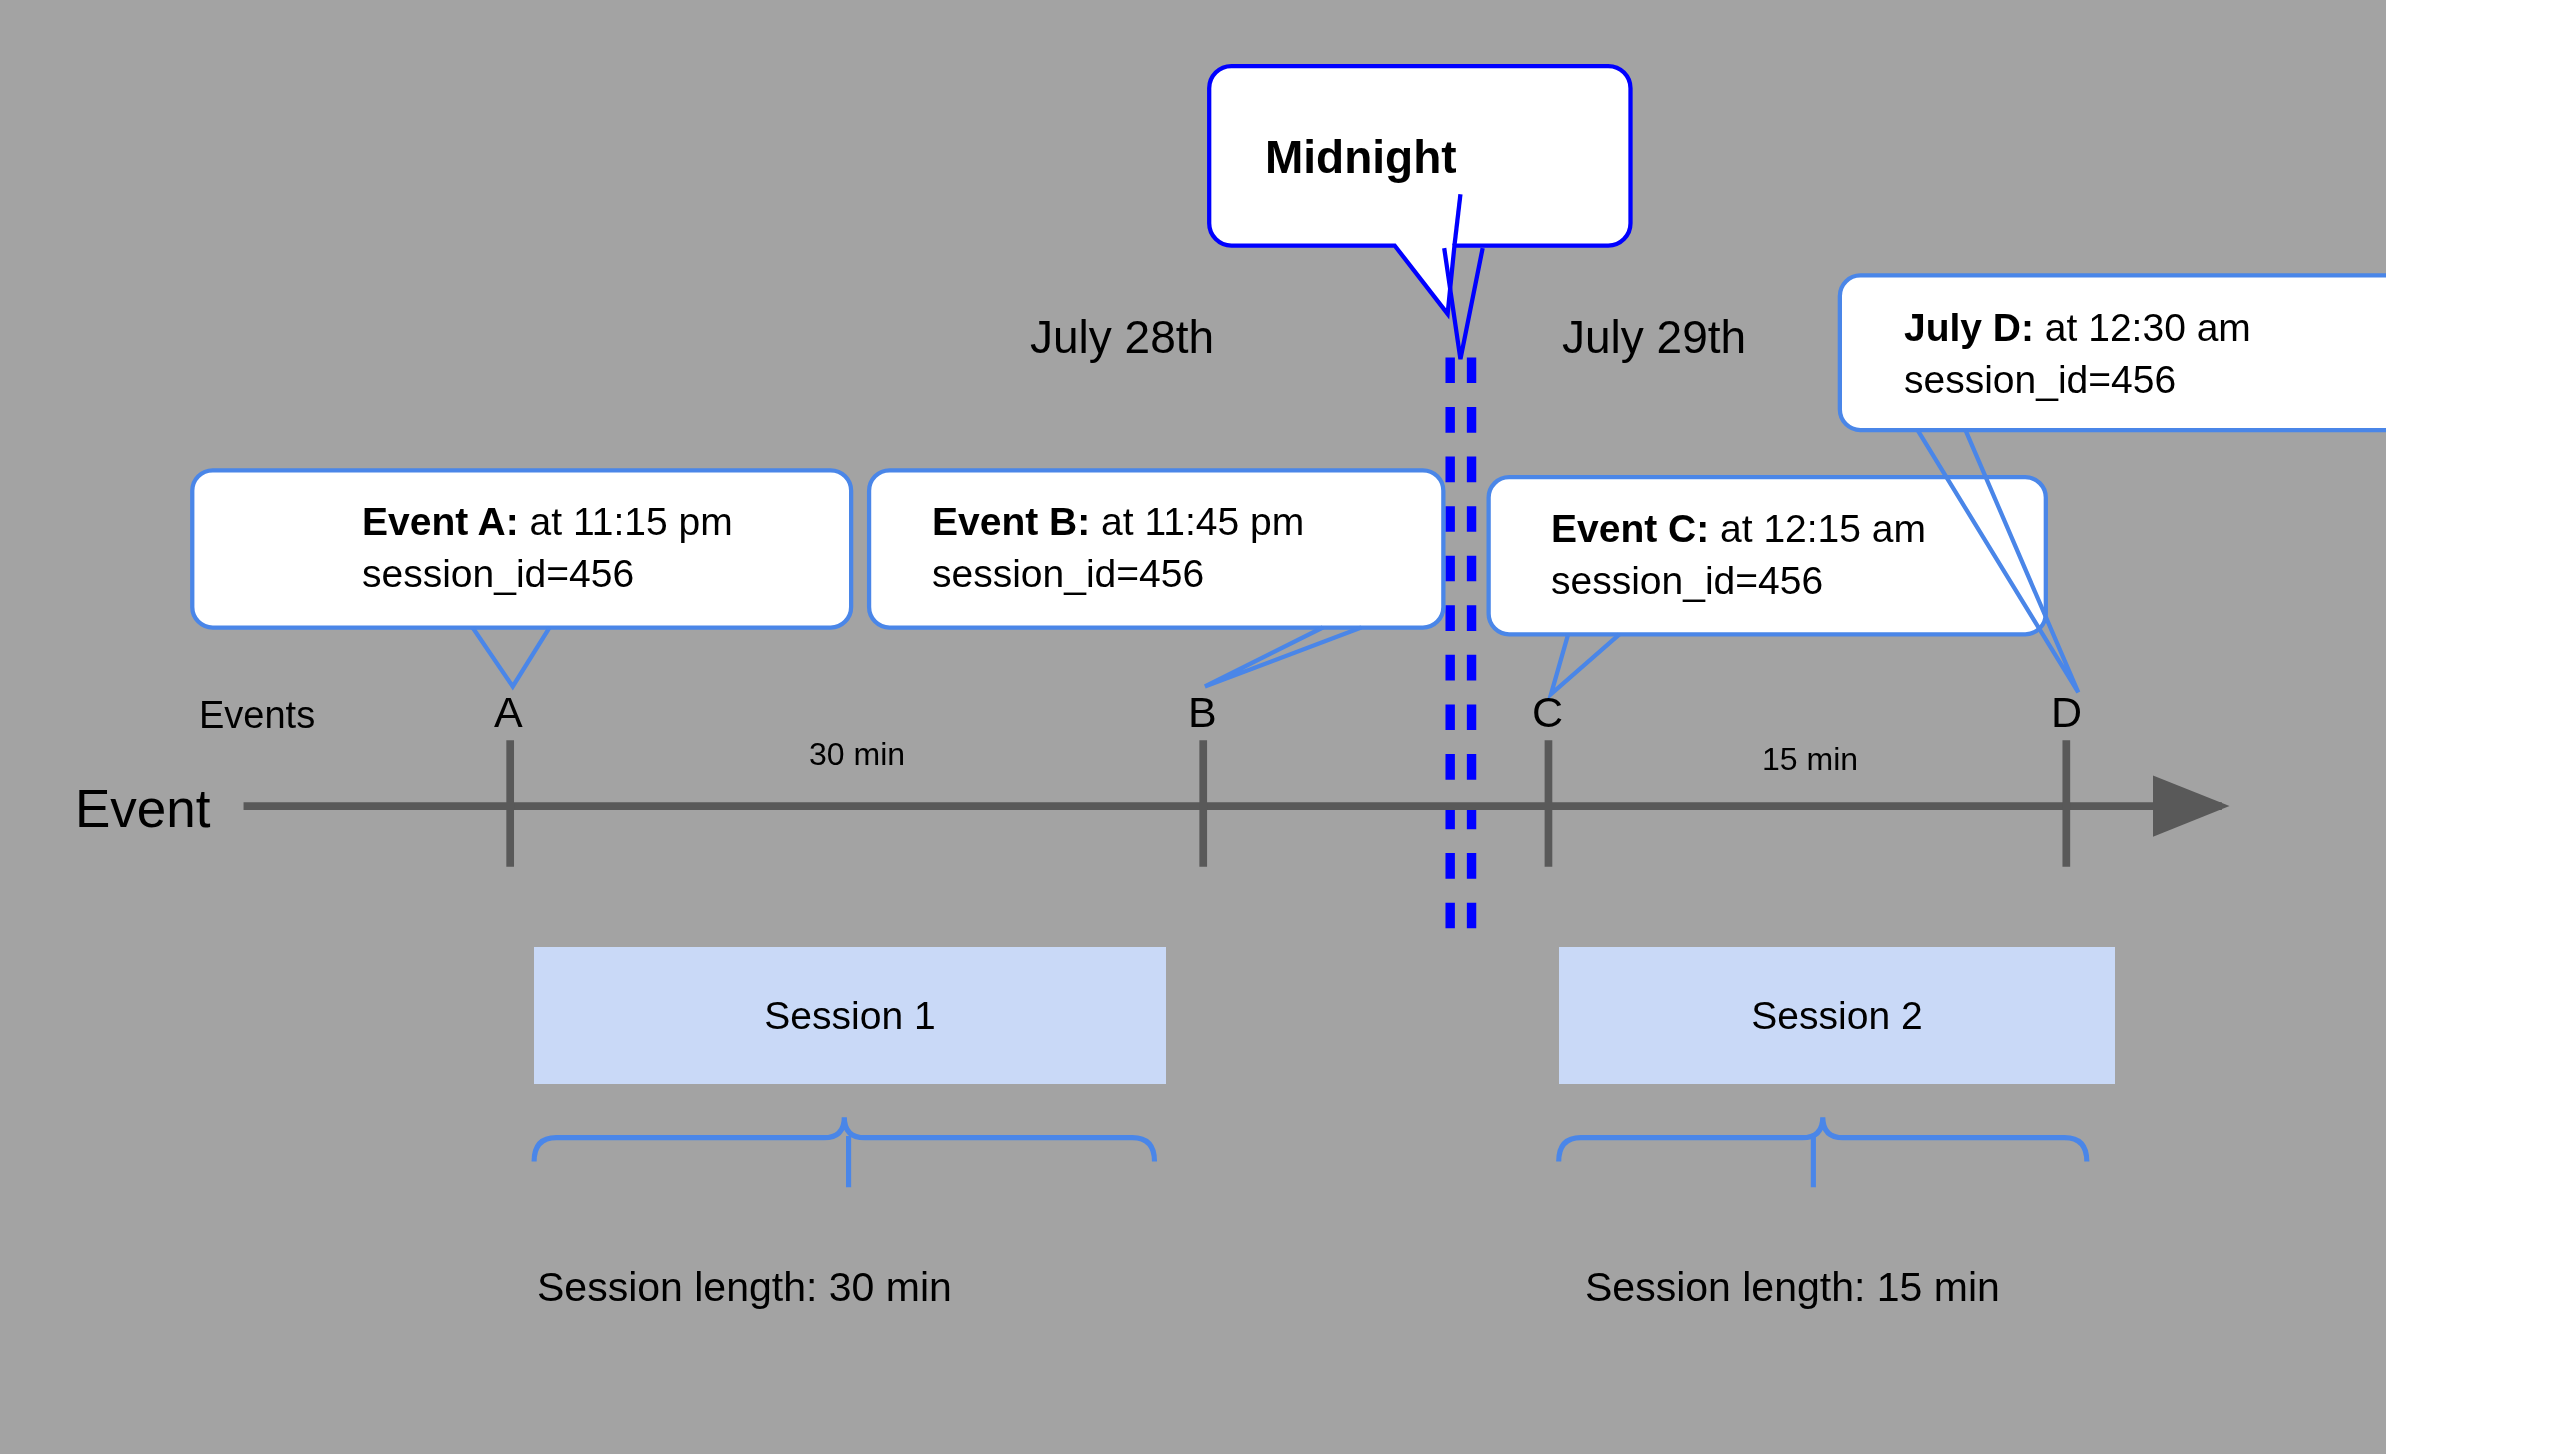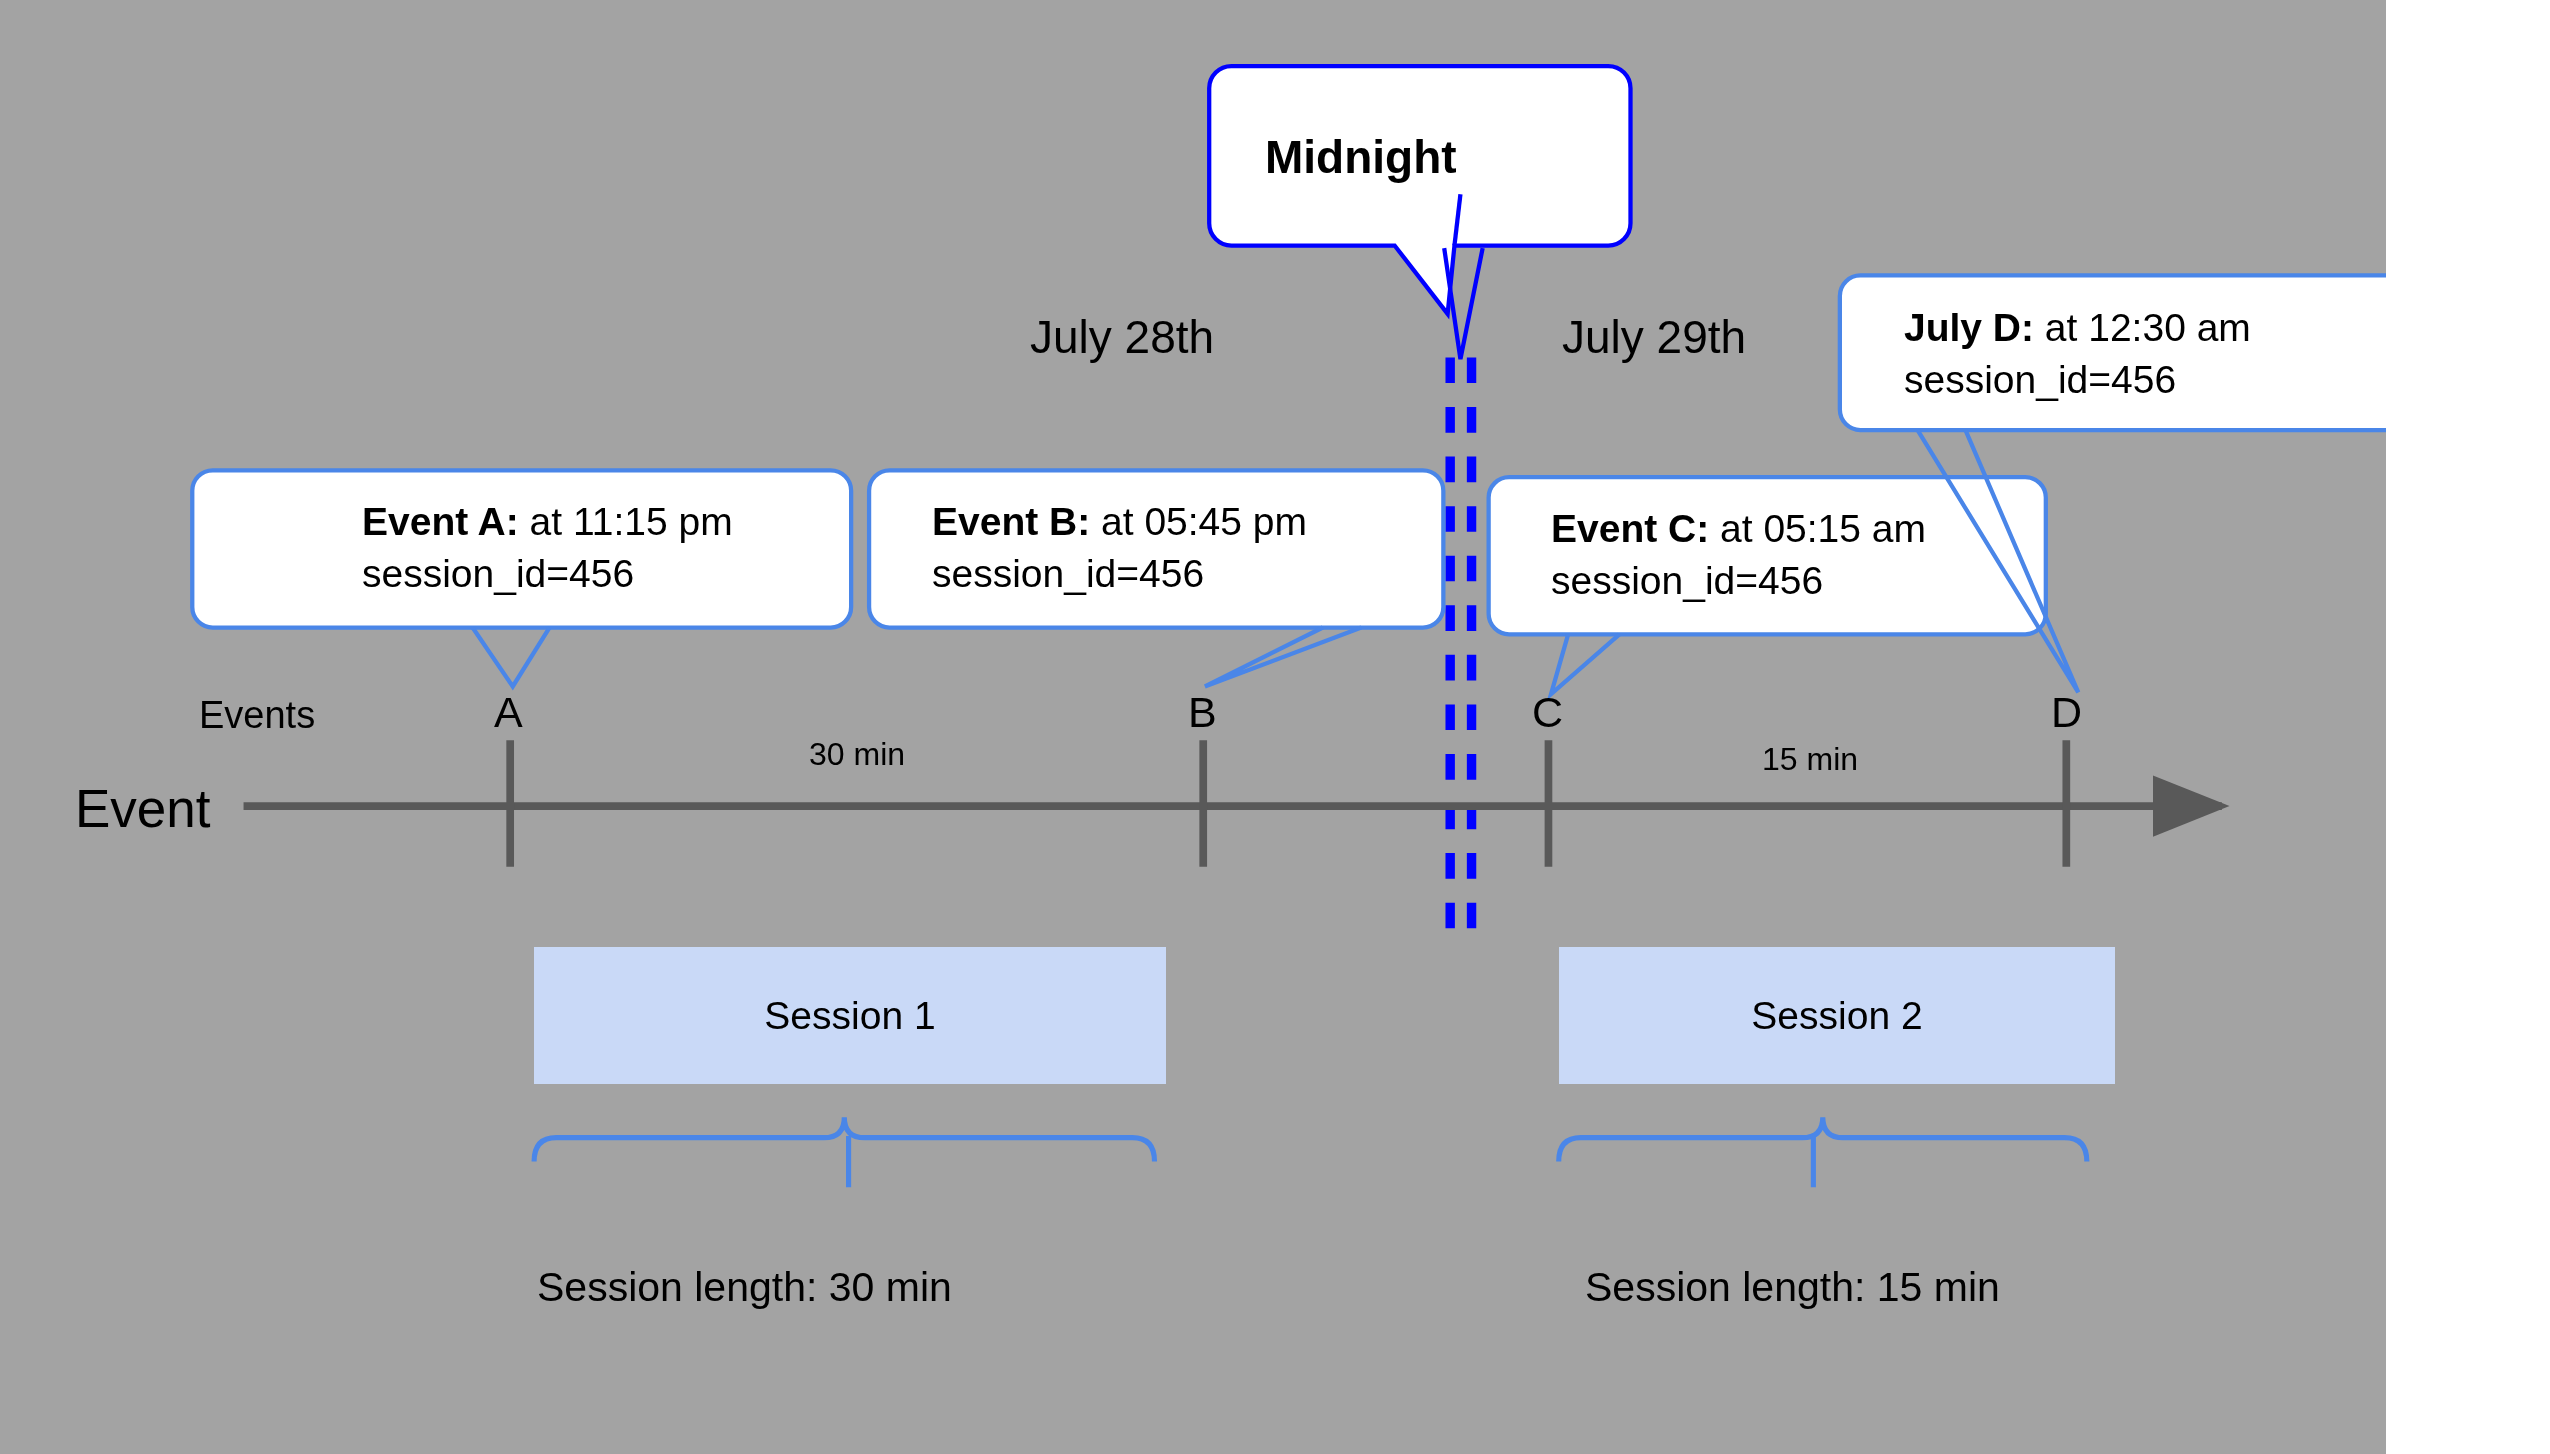--- a/index.html
+++ b/index.html
@@ -146,26 +146,26 @@
 
   <div class="lbl date-label" style="left:1030px; top:312px;">July 28th</div>
   <div class="lbl date-label" style="left:1562px; top:312px;">July 29th</div>
 
   <div class="callout-text" style="left:362px; top:497px;">
     <b>Event A:</b><span> at 11:15 pm</span>
   </div>
   <div class="callout-text" style="left:362px; top:549px;">session_id=456</div>
 
   <div class="callout-text" style="left:932px; top:497px;">
-    <b>Event B:</b><span> at 05:45 pm</span>
+    <b>Event B:</b><span> at 11:45 pm</span>
   </div>
   <div class="callout-text" style="left:932px; top:549px;">session_id=456</div>
 
   <div class="callout-text" style="left:1551px; top:504px;">
-    <b>Event C:</b><span> at 05:15 am</span>
+    <b>Event C:</b><span> at 12:15 am</span>
   </div>
   <div class="callout-text" style="left:1551px; top:556px;">session_id=456</div>
 
   <div class="callout-text" style="left:1904px; top:303px;">
     <b>July D:</b><span> at 12:30 am</span>
   </div>
   <div class="callout-text" style="left:1904px; top:355px;">session_id=456</div>
 
   <div class="lbl axis-name-events" style="left:199px; top:694px;">Events</div>
   <div class="lbl axis-name-user" style="left:75px; top:779px;">Event</div>

